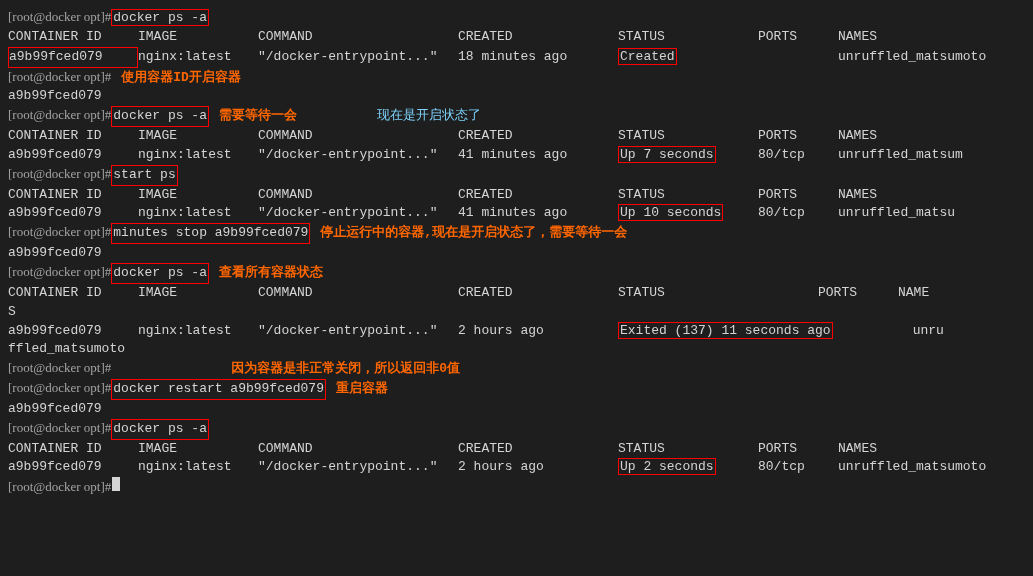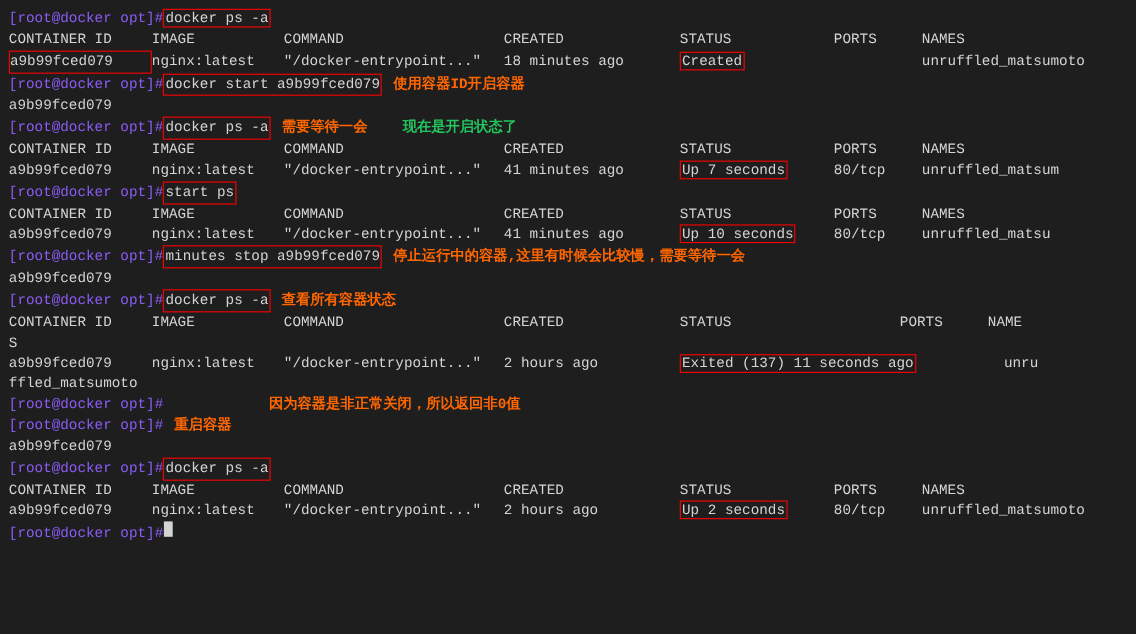--- a/index.html
+++ b/index.html
@@ -17,21 +17,21 @@
       background: #1e1e1e;
       color: #d4d4d4;
       line-height: 1.45;
     }
     .line {
       display: flex;
       flex-wrap: wrap;
       align-items: baseline;
       white-space: pre;
     }
-    .prompt { color: #8b5cf6; }
+    .prompt { color: #a3a3a3; font-family: Liberation Serif, serif; }
     .comment-zh {
       color: #ff6600;
       font-weight: bold;
       margin-left: 10px;
       white-space: nowrap;
       font-family: 'Courier New', Courier, monospace;
     }
     span.red-box {
       border: 1.5px solid red;
       display: inline;
@@ -49,26 +49,26 @@
 
   <div class="line">
     <span style="min-width:130px;display:inline-block">CONTAINER ID</span><span style="min-width:120px;display:inline-block">IMAGE</span><span style="min-width:200px;display:inline-block">COMMAND</span><span style="min-width:160px;display:inline-block">CREATED</span><span style="min-width:140px;display:inline-block">STATUS</span><span style="min-width:80px;display:inline-block">PORTS</span><span>NAMES</span>
   </div>
 
   <div class="line">
     <span style="min-width:130px;display:inline-block;border:1.5px solid red;">a9b99fced079</span><span style="min-width:120px;display:inline-block">nginx:latest</span><span style="min-width:200px;display:inline-block">"/docker-entrypoint..."</span><span style="min-width:160px;display:inline-block">18 minutes ago</span><span style="min-width:140px;display:inline-block"><span class="red-box">Created</span></span><span style="min-width:80px;display:inline-block"></span><span>unruffled_matsumoto</span>
   </div>
 
   <div class="line">
-    <span class="prompt">[root@docker opt]#</span><span class="red-box">docker start a9b99fced079</span><span class="comment-zh">使用容器ID开启容器</span>
+    <span class="prompt">[root@docker opt]#</span><span class="comment-zh">使用容器ID开启容器</span>
   </div>
   <div class="line"><span>a9b99fced079</span></div>
 
   <div class="line">
-    <span class="prompt">[root@docker opt]#</span><span class="red-box">docker ps -a</span><span class="comment-zh">需要等待一会</span><span style="margin-left:32px;color:#22c55e;font-weight:bold;white-space:nowrap;">现在是开启状态了</span>
+    <span class="prompt">[root@docker opt]#</span><span class="red-box">docker ps -a</span><span class="comment-zh">需要等待一会</span><span style="margin-left:80px;color:#7dd3fc;font-weight:normal;white-space:nowrap;">现在是开启状态了</span>
   </div>
 
   <div class="line">
     <span style="min-width:130px;display:inline-block">CONTAINER ID</span><span style="min-width:120px;display:inline-block">IMAGE</span><span style="min-width:200px;display:inline-block">COMMAND</span><span style="min-width:160px;display:inline-block">CREATED</span><span style="min-width:140px;display:inline-block">STATUS</span><span style="min-width:80px;display:inline-block">PORTS</span><span>NAMES</span>
   </div>
 
   <div class="line">
     <span style="min-width:130px;display:inline-block">a9b99fced079</span><span style="min-width:120px;display:inline-block">nginx:latest</span><span style="min-width:200px;display:inline-block">"/docker-entrypoint..."</span><span style="min-width:160px;display:inline-block">41 minutes ago</span><span style="min-width:140px;display:inline-block"><span class="red-box">Up 7 seconds</span></span><span style="min-width:80px;display:inline-block">80/tcp</span><span>unruffled_matsum</span>
   </div>
 
@@ -78,44 +78,44 @@
 
   <div class="line">
     <span style="min-width:130px;display:inline-block">CONTAINER ID</span><span style="min-width:120px;display:inline-block">IMAGE</span><span style="min-width:200px;display:inline-block">COMMAND</span><span style="min-width:160px;display:inline-block">CREATED</span><span style="min-width:140px;display:inline-block">STATUS</span><span style="min-width:80px;display:inline-block">PORTS</span><span>NAMES</span>
   </div>
 
   <div class="line">
     <span style="min-width:130px;display:inline-block">a9b99fced079</span><span style="min-width:120px;display:inline-block">nginx:latest</span><span style="min-width:200px;display:inline-block">"/docker-entrypoint..."</span><span style="min-width:160px;display:inline-block">41 minutes ago</span><span style="min-width:140px;display:inline-block"><span class="red-box">Up 10 seconds</span></span><span style="min-width:80px;display:inline-block">80/tcp</span><span>unruffled_matsu</span>
   </div>
 
   <div class="line">
-    <span class="prompt">[root@docker opt]#</span><span class="red-box">minutes stop a9b99fced079</span><span class="comment-zh">停止运行中的容器,这里有时候会比较慢，需要等待一会</span>
+    <span class="prompt">[root@docker opt]#</span><span class="red-box">minutes stop a9b99fced079</span><span class="comment-zh">停止运行中的容器,现在是开启状态了，需要等待一会</span>
   </div>
   <div class="line"><span>a9b99fced079</span></div>
 
   <div class="line">
     <span class="prompt">[root@docker opt]#</span><span class="red-box">docker ps -a</span><span class="comment-zh">查看所有容器状态</span>
   </div>
 
   <div class="line">
     <span style="min-width:130px;display:inline-block">CONTAINER ID</span><span style="min-width:120px;display:inline-block">IMAGE</span><span style="min-width:200px;display:inline-block">COMMAND</span><span style="min-width:160px;display:inline-block">CREATED</span><span style="min-width:200px;display:inline-block">STATUS</span><span style="min-width:80px;display:inline-block">PORTS</span><span>NAME</span>
   </div>
   <div class="line"><span>S</span></div>
 
   <div class="line">
     <span style="min-width:130px;display:inline-block">a9b99fced079</span><span style="min-width:120px;display:inline-block">nginx:latest</span><span style="min-width:200px;display:inline-block">"/docker-entrypoint..."</span><span style="min-width:160px;display:inline-block">2 hours ago</span><span style="min-width:200px;display:inline-block"><span class="red-box">Exited (137) 11 seconds ago</span></span><span style="min-width:80px;display:inline-block"></span><span>unru</span>
   </div>
   <div class="line"><span>ffled_matsumoto</span></div>
 
   <div class="line">
-    <span class="prompt">[root@docker opt]#</span><span style="margin-left:96px;color:#ff6600;font-weight:bold;">因为容器是非正常关闭，所以返回非0值</span>
+    <span class="prompt">[root@docker opt]#</span><span style="margin-left:120px;color:#ff6600;font-weight:bold;">因为容器是非正常关闭，所以返回非0值</span>
   </div>
 
   <div class="line">
-    <span class="prompt">[root@docker opt]#</span><span class="comment-zh">重启容器</span>
+    <span class="prompt">[root@docker opt]#</span><span class="red-box">docker restart a9b99fced079</span><span class="comment-zh">重启容器</span>
   </div>
   <div class="line"><span>a9b99fced079</span></div>
 
   <div class="line">
     <span class="prompt">[root@docker opt]#</span><span class="red-box">docker ps -a</span>
   </div>
 
   <div class="line">
     <span style="min-width:130px;display:inline-block">CONTAINER ID</span><span style="min-width:120px;display:inline-block">IMAGE</span><span style="min-width:200px;display:inline-block">COMMAND</span><span style="min-width:160px;display:inline-block">CREATED</span><span style="min-width:140px;display:inline-block">STATUS</span><span style="min-width:80px;display:inline-block">PORTS</span><span>NAMES</span>
   </div>

